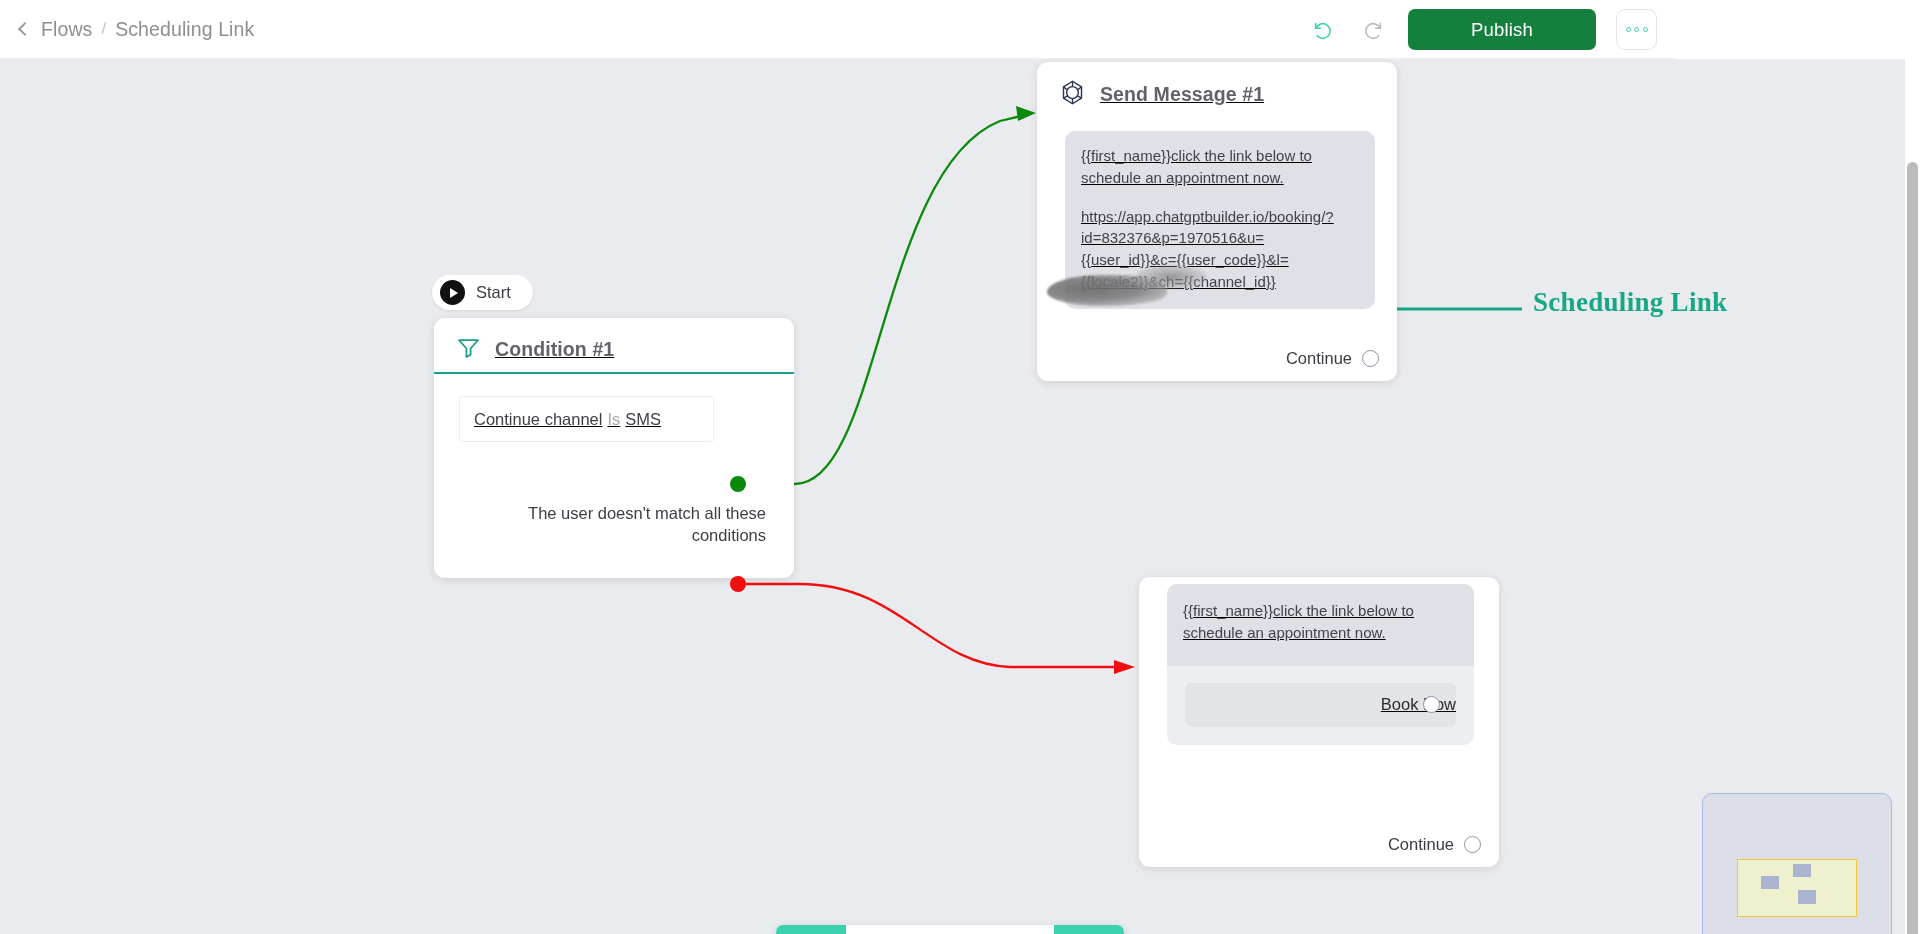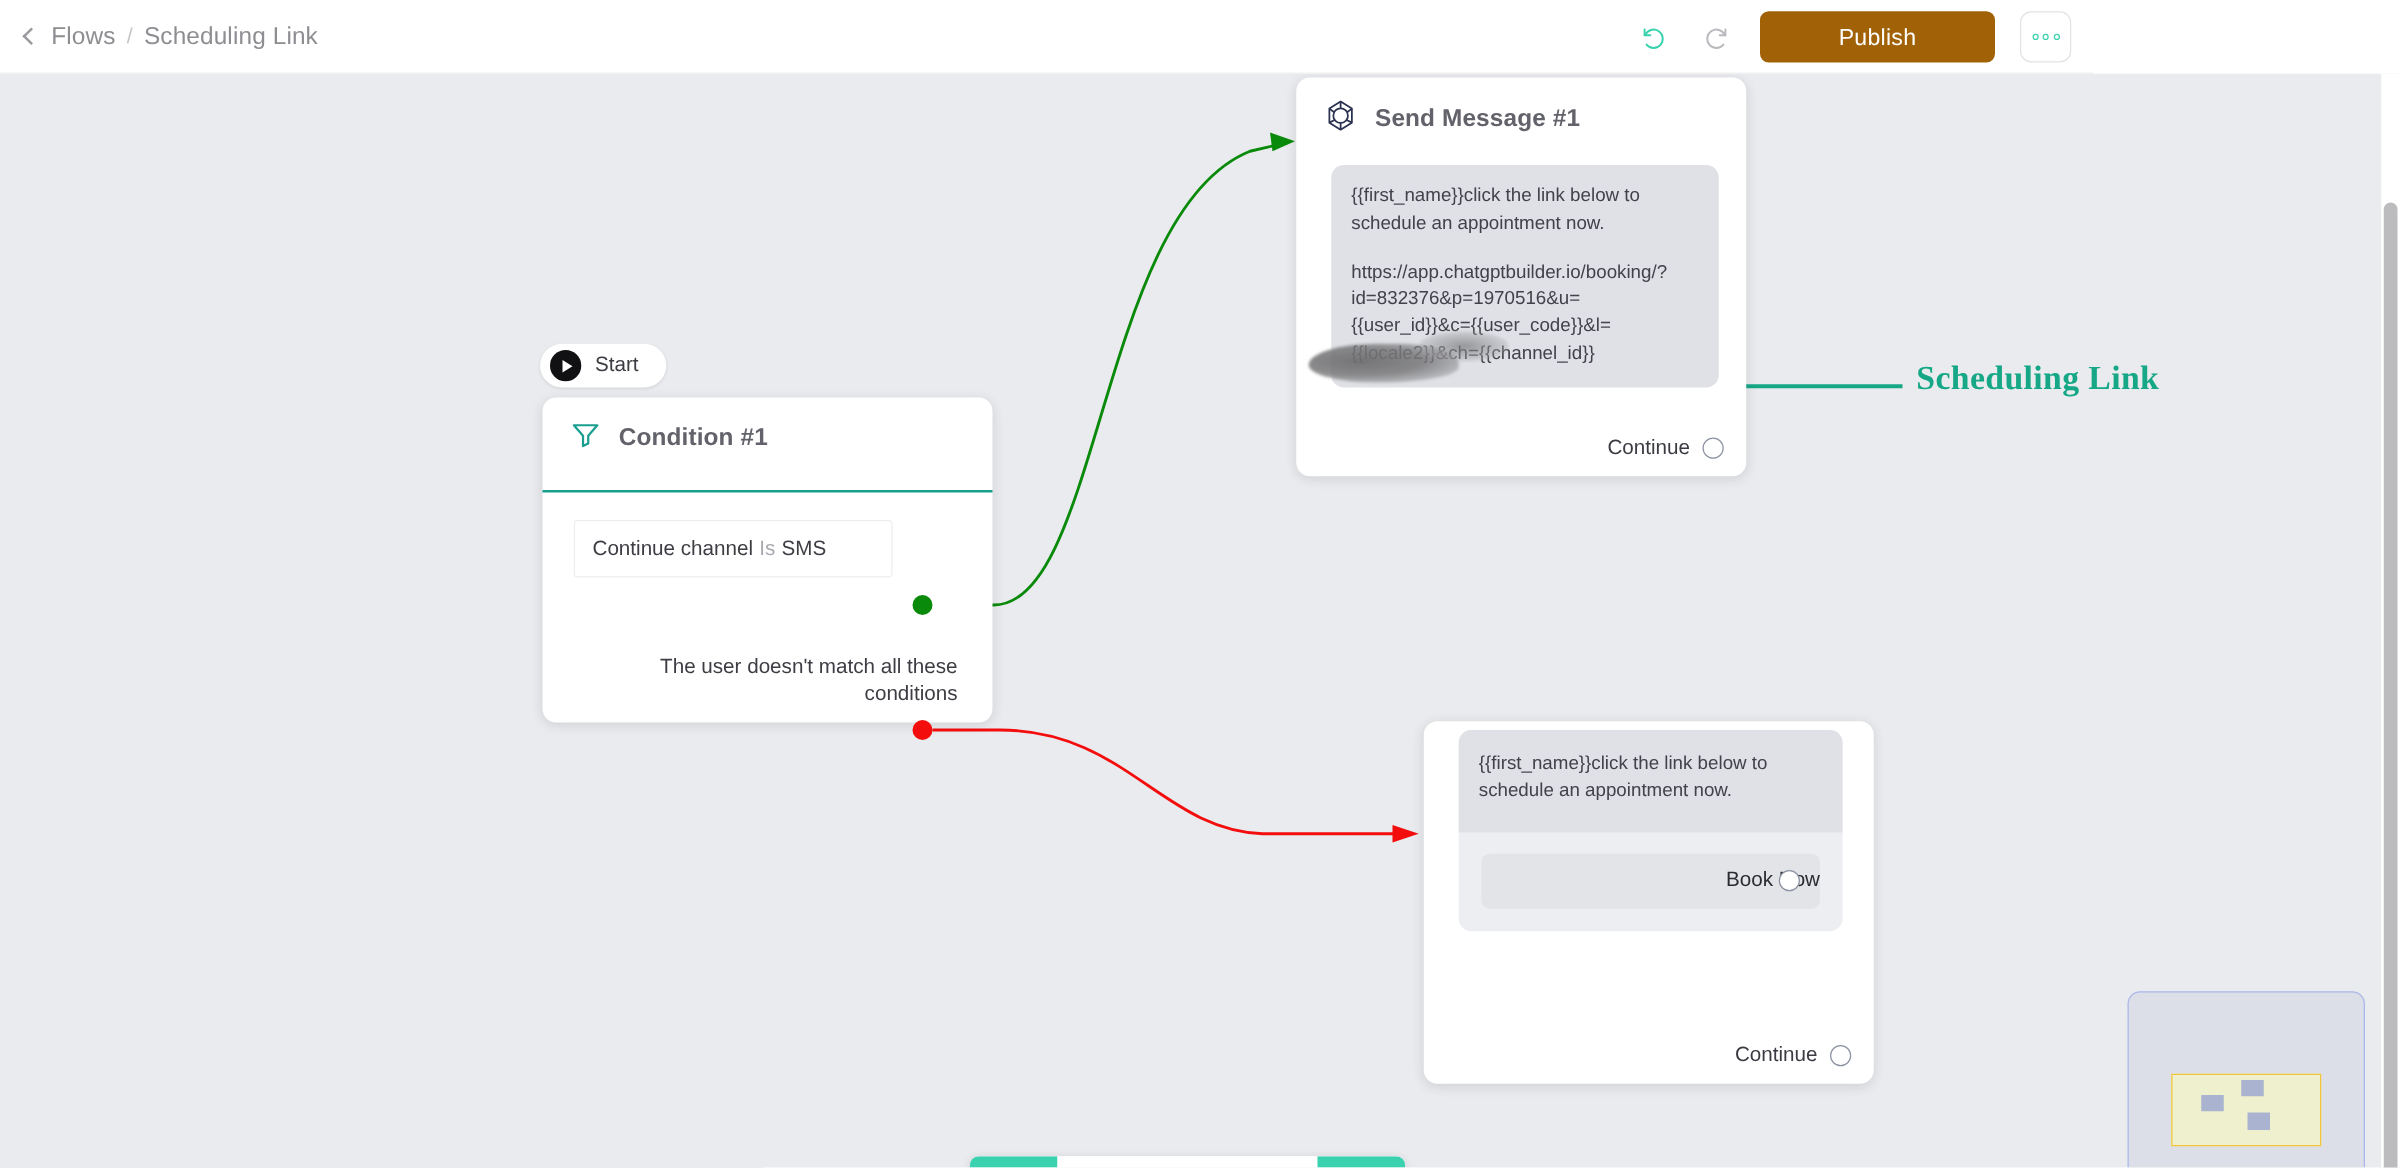--- a/index.html
+++ b/index.html
@@ -30,21 +30,21 @@
   .topright {
     position: absolute; right: 18px; top: 0; height: 59px;
     display: flex; align-items: center; gap: 20px;
   }
   .icon-btn {
     width: 30px; height: 30px; display: flex; align-items: center;
     justify-content: center; background: transparent; border: none; cursor: pointer;
   }
   .publish-btn {
     width: 188px; height: 41px; border-radius: 7px;
-    background: #a16207; color: #ffffff; font-size: 18.5px;
+    background: #15803d; color: #ffffff; font-size: 18.5px;
     display: flex; align-items: center; justify-content: center;
     border: none; cursor: pointer; letter-spacing: .2px;
   }
   .more-btn {
     width: 41px; height: 41px; border-radius: 9px; background: #ffffff;
     border: 1px solid #e3e3e8; display: flex; align-items: center;
     justify-content: center; gap: 3.5px; cursor: pointer;
   }
   .more-dot {
     width: 5px; height: 5px; border-radius: 50%;
@@ -73,27 +73,28 @@
     width: 0; height: 0; border-left: 8px solid #ffffff;
     border-top: 5px solid transparent; border-bottom: 5px solid transparent;
     margin-left: 2px;
   }
   .start-label { font-size: 16.5px; color: #3c3c42; }
 
   
   .node {
     position: absolute; background: #ffffff; border-radius: 11px;
     box-shadow: 0 2px 9px rgba(30,36,56,.13);
+    text-decoration: underline;
   }
   .node-head { display: flex; align-items: center; gap: 14px; padding: 17px 20px 14px 22px; }
   .node-title { font-size: 19.5px; font-weight: bold; color: #62626a; letter-spacing: .1px; }
 
   
   .cond-node { left: 434px; top: 259px; width: 360px; height: 260px; }
-  .cond-head { border-bottom: 2.5px solid #1a9e8f; padding-bottom: 27px; align-items: center; }
+  .cond-head { border-bottom: 2.5px solid #1a9e8f; padding-bottom: 8px; align-items: center; }
   .cond-body { padding: 22px 20px 0 25px; position: relative; height: 196px; }
   .cond-row {
     border: 1px solid #eeeef1; border-radius: 3px; height: 46px;
     display: flex; align-items: center; padding: 0 14px; width: 255px;
     font-size: 16.5px; color: #3d3d44;
   }
   .cond-row .muted { color: #a9a9b0; margin: 0 5px; }
   .cond-else {
     position: absolute; right: 28px; top: 128px; width: 245px;
     text-align: right; font-size: 16.5px; color: #3d3d44; line-height: 1.35;

